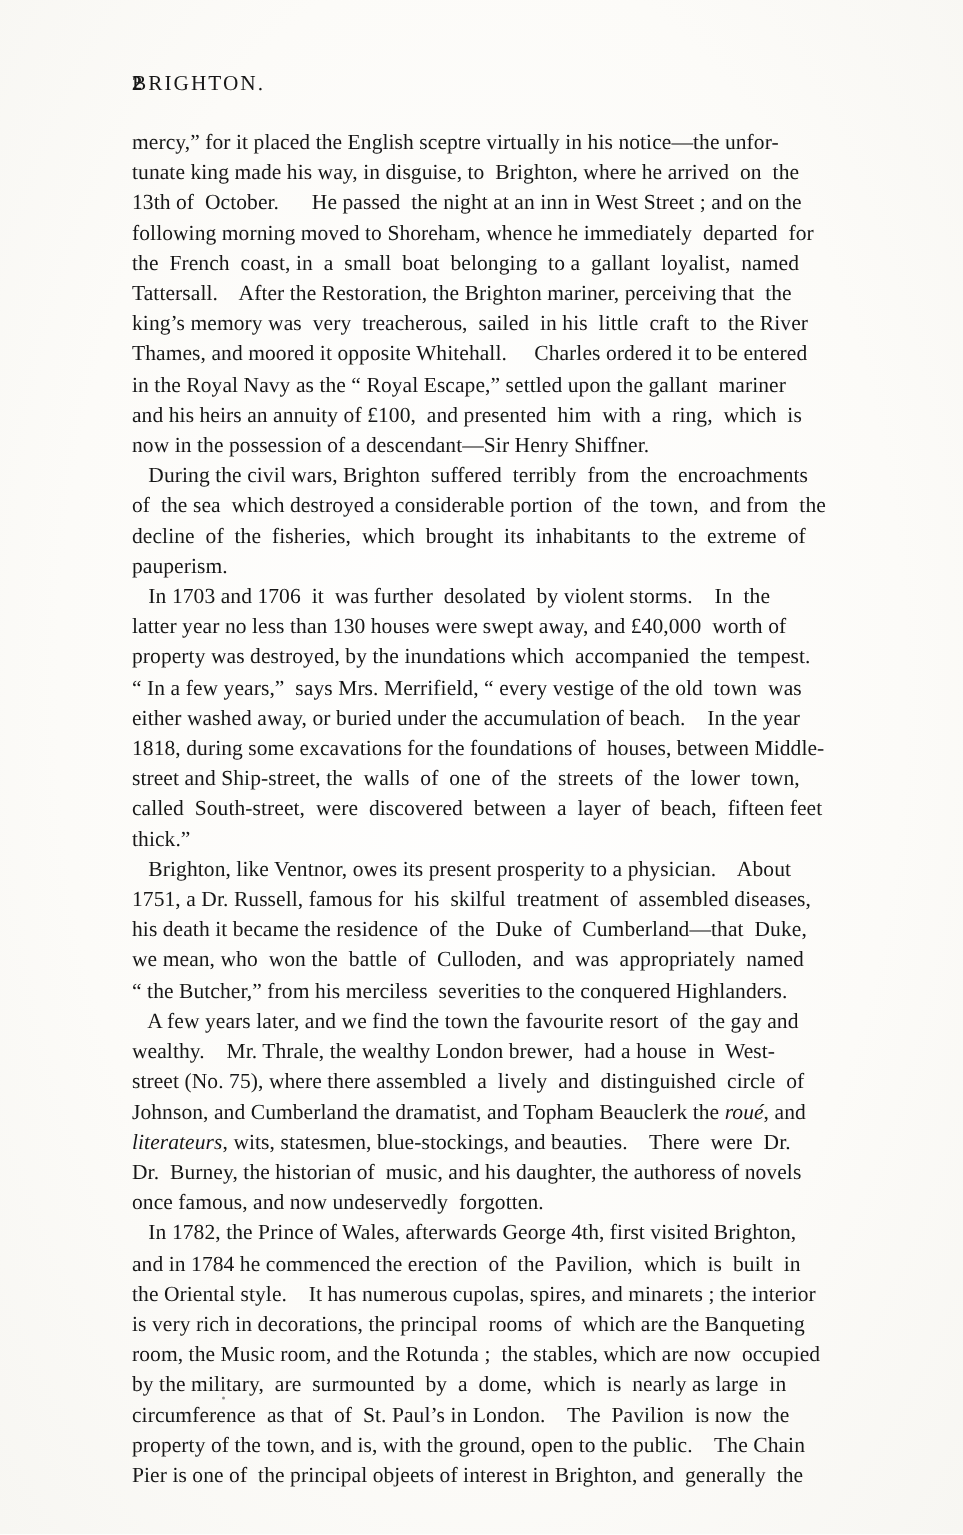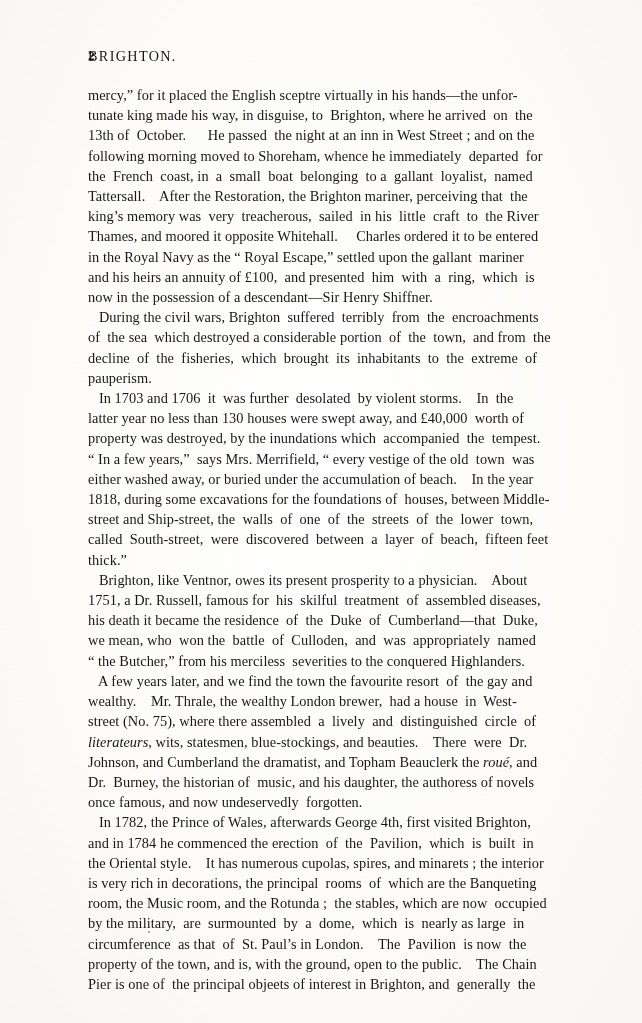--- a/index.html
+++ b/index.html
@@ -93,21 +93,21 @@
   <div class="paper-tone"></div>
 
   <div class="content">
 
     <div class="header-row">
       <div class="folio">2</div>
       <div class="running-head">BRIGHTON.</div>
     </div>
 
     <div class="body-text" id="body-text">
-        <span class="tline just">mercy,” for it placed the English sceptre virtually in his hands—the unfor-</span>
+        <span class="tline just">mercy,” for it placed the English sceptre virtually in his notice—the unfor-</span>
         <span class="tline just">tunate king made his way, in disguise, to  Brighton, where he arrived  on  the</span>
         <span class="tline just">13th of  October.      He passed  the night at an inn in West Street ; and on the</span>
         <span class="tline just">following morning moved to Shoreham, whence he immediately  departed  for</span>
         <span class="tline just">the  French  coast, in  a  small  boat  belonging  to a  gallant  loyalist,  named</span>
         <span class="tline just">Tattersall.    After the Restoration, the Brighton mariner, perceiving that  the</span>
         <span class="tline just">king’s memory was  very  treacherous,  sailed  in his  little  craft  to  the River</span>
         <span class="tline just">Thames, and moored it opposite Whitehall.     Charles ordered it to be entered</span>
         <span class="tline just">in the Royal Navy as the “ Royal Escape,” settled upon the gallant  mariner</span>
         <span class="tline just">and his heirs an annuity of £100,  and presented  him  with  a  ring,  which  is</span>
         <span class="tline just">now in the possession of a descendant—Sir Henry Shiffner.</span>
@@ -125,22 +125,22 @@
         <span class="tline just">called  South-street,  were  discovered  between  a  layer  of  beach,  fifteen feet</span>
         <span class="tline just">thick.”</span>
         <span class="tline just">   Brighton, like Ventnor, owes its present prosperity to a physician.    About</span>
         <span class="tline just">1751, a Dr. Russell, famous for  his  skilful  treatment  of  assembled diseases,</span>
         <span class="tline just">his death it became the residence  of  the  Duke  of  Cumberland—that  Duke,</span>
         <span class="tline just">we mean, who  won the  battle  of  Culloden,  and  was  appropriately  named</span>
         <span class="tline just">“ the Butcher,” from his merciless  severities to the conquered Highlanders.</span>
         <span class="tline just">   A few years later, and we find the town the favourite resort  of  the gay and</span>
         <span class="tline just">wealthy.    Mr. Thrale, the wealthy London brewer,  had a house  in  West-</span>
         <span class="tline just">street (No. 75), where there assembled  a  lively  and  distinguished  circle  of</span>
+        <span class="tline just">Johnson, and Cumberland the dramatist, and Topham Beauclerk the <i>roué</i>, and</span>
         <span class="tline just"><i>literateurs</i>, wits, statesmen, blue-stockings, and beauties.    There  were  Dr.</span>
-        <span class="tline just">Johnson, and Cumberland the dramatist, and Topham Beauclerk the <i>roué</i>, and</span>
         <span class="tline just">Dr.  Burney, the historian of  music, and his daughter, the authoress of novels</span>
         <span class="tline just">once famous, and now undeservedly  forgotten.</span>
         <span class="tline just">   In 1782, the Prince of Wales, afterwards George 4th, first visited Brighton,</span>
         <span class="tline just">and in 1784 he commenced the erection  of  the  Pavilion,  which  is  built  in</span>
         <span class="tline just">the Oriental style.    It has numerous cupolas, spires, and minarets ; the interior</span>
         <span class="tline just">is very rich in decorations, the principal  rooms  of  which are the Banqueting</span>
         <span class="tline just">room, the Music room, and the Rotunda ;  the stables, which are now  occupied</span>
         <span class="tline just">by the military,  are  surmounted  by  a  dome,  which  is  nearly as large  in</span>
         <span class="tline just">circumference  as that  of  St. Paul’s in London.    The  Pavilion  is now  the</span>
         <span class="tline just">property of the town, and is, with the ground, open to the public.    The Chain</span>

